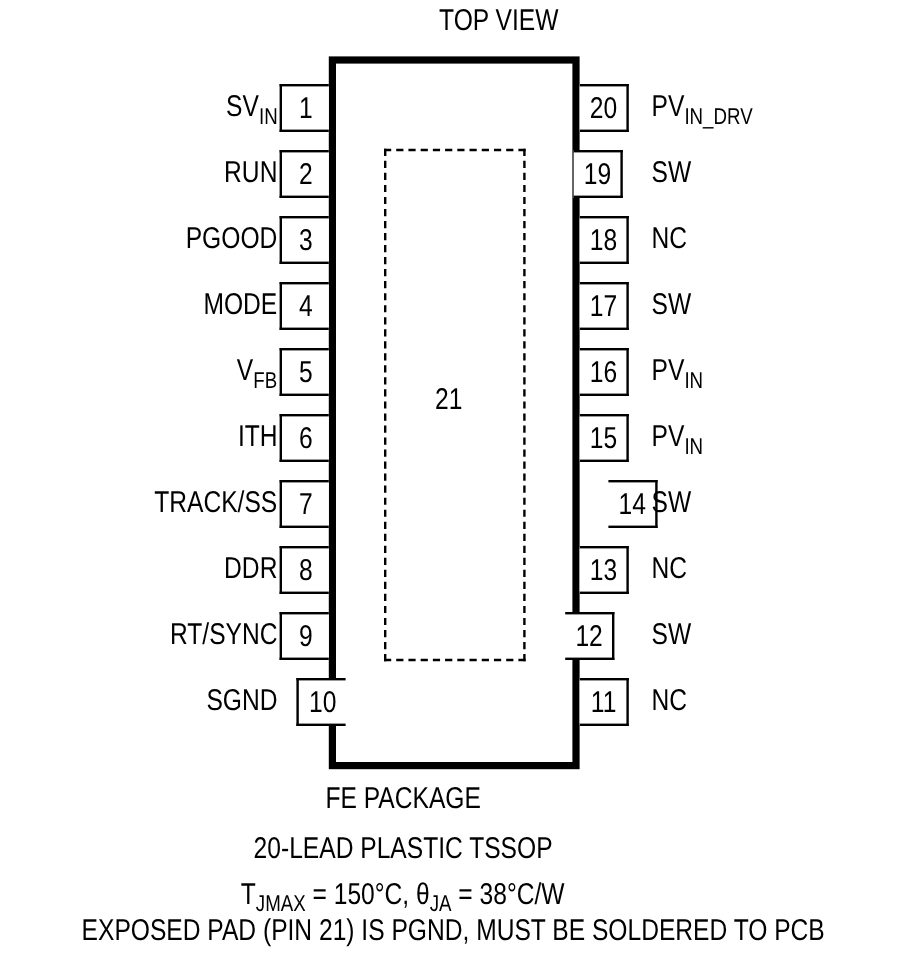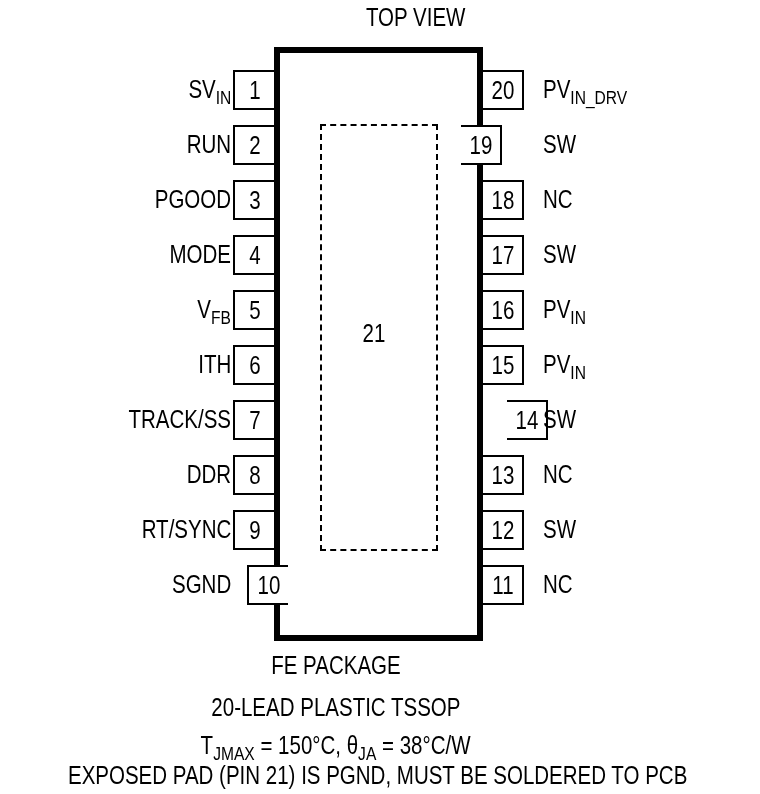--- a/index.html
+++ b/index.html
@@ -64,42 +64,42 @@
   <div class="lbl left" style="top:510px"><span class="cond"><span>RT/SYNC</span></span></div>
 
   <div class="pinbox" style="left:247px;top:565px"><span class="cond">10</span></div>
   <div class="lbl left" style="top:565px"><span class="cond"><span>SGND</span></span></div>
 </div>
 
 <div>
   <div class="pinbox right" style="left:483px;top:70px"><span class="cond">20</span></div>
   <div class="lbl right" style="top:70px"><span class="cond"><span>PV</span><sub>IN_DRV</sub></span></div>
 
-  <div class="pinbox right" style="left:461px;top:125px"><span class="cond">19</span></div>
+  <div class="pinbox right" style="left:478px;top:125px"><span class="cond">19</span></div>
   <div class="lbl right" style="top:125px"><span class="cond"><span>SW</span></span></div>
 
   <div class="pinbox right" style="left:483px;top:180px"><span class="cond">18</span></div>
   <div class="lbl right" style="top:180px"><span class="cond"><span>NC</span></span></div>
 
   <div class="pinbox right" style="left:483px;top:235px"><span class="cond">17</span></div>
   <div class="lbl right" style="top:235px"><span class="cond"><span>SW</span></span></div>
 
   <div class="pinbox right" style="left:483px;top:290px"><span class="cond">16</span></div>
   <div class="lbl right" style="top:290px"><span class="cond"><span>PV</span><sub>IN</sub></span></div>
 
   <div class="pinbox right" style="left:483px;top:345px"><span class="cond">15</span></div>
   <div class="lbl right" style="top:345px"><span class="cond"><span>PV</span><sub>IN</sub></span></div>
 
   <div class="pinbox right" style="left:507px;top:400px"><span class="cond">14</span></div>
   <div class="lbl right" style="top:400px"><span class="cond"><span>SW</span></span></div>
 
   <div class="pinbox right" style="left:483px;top:455px"><span class="cond">13</span></div>
   <div class="lbl right" style="top:455px"><span class="cond"><span>NC</span></span></div>
 
-  <div class="pinbox right" style="left:483px;top:510px"><span class="cond">12</span></div>
+  <div class="pinbox right" style="left:471px;top:510px"><span class="cond">12</span></div>
   <div class="lbl right" style="top:510px"><span class="cond"><span>SW</span></span></div>
 
   <div class="pinbox right" style="left:483px;top:565px"><span class="cond">11</span></div>
   <div class="lbl right" style="top:565px"><span class="cond"><span>NC</span></span></div>
 </div>
 
 <div class="foot" style="top:650px"><span class="cond">FE PACKAGE</span></div>
 <div class="foot" style="top:692px"><span class="cond">20-LEAD PLASTIC TSSOP</span></div>
 <div class="foot" style="top:730px"><span class="cond"><span>T</span><sub>JMAX</sub><span style="white-space:pre"> = 150°C, </span><span>θ</span><sub>JA</sub><span style="white-space:pre"> = 38°C/W</span></span></div>
 <div class="foot" style="top:760px"><span class="cond">EXPOSED PAD (PIN 21) IS PGND, MUST BE SOLDERED TO PCB</span></div>

